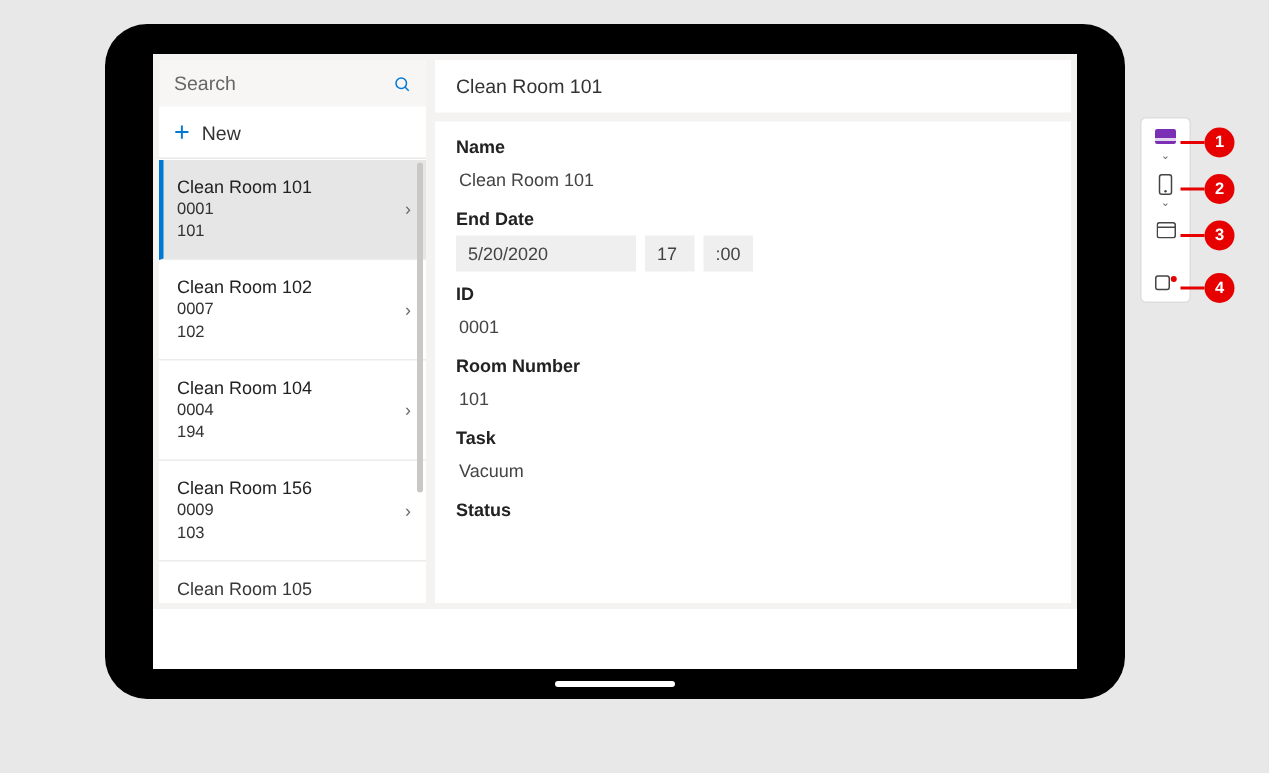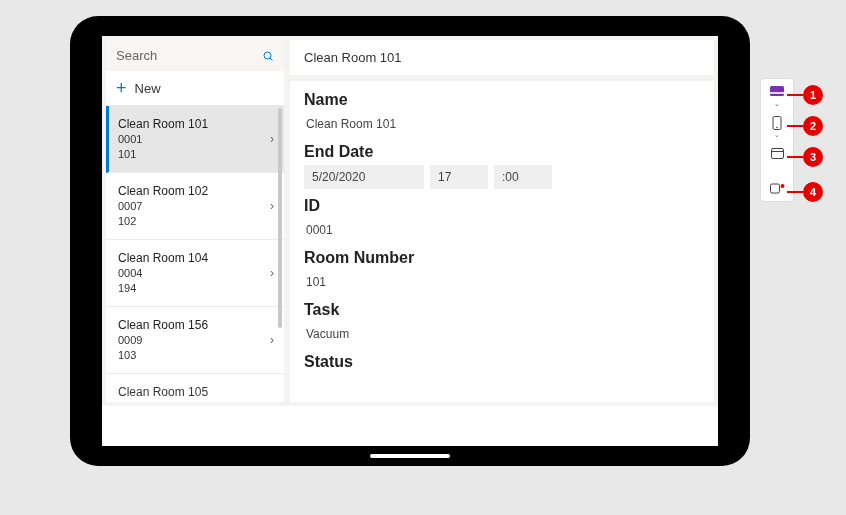--- a/index.html
+++ b/index.html
@@ -114,42 +114,42 @@
     .detail-body {
       background: #fff;
       flex: 1;
       padding: 10px 14px;
       overflow: hidden;
     }
     .field {
       margin-bottom: 8px;
     }
     .field-label {
-      font-size: 16px;
+      font-size: 12px;
       font-weight: 600;
       color: #222;
       margin-bottom: 4px;
     }
     .field-value {
       font-size: 12px;
       color: #444;
       padding: 4px 2px;
     }
     .date-row {
       display: flex;
       gap: 6px;
     }
     .date-part {
       background: #efefef;
       font-size: 12px;
       color: #444;
       padding: 5px 8px;
     }
     .date-part.wide { width: 120px; }
-    .date-part.med { width: 58px; }
+    .date-part.med { width: 33px; }
     .home-indicator {
       position: absolute;
       bottom: 8px;
       left: 50%;
       transform: translateX(-50%);
       width: 80px;
       height: 4px;
       background: #fff;
       border-radius: 3px;
     }

